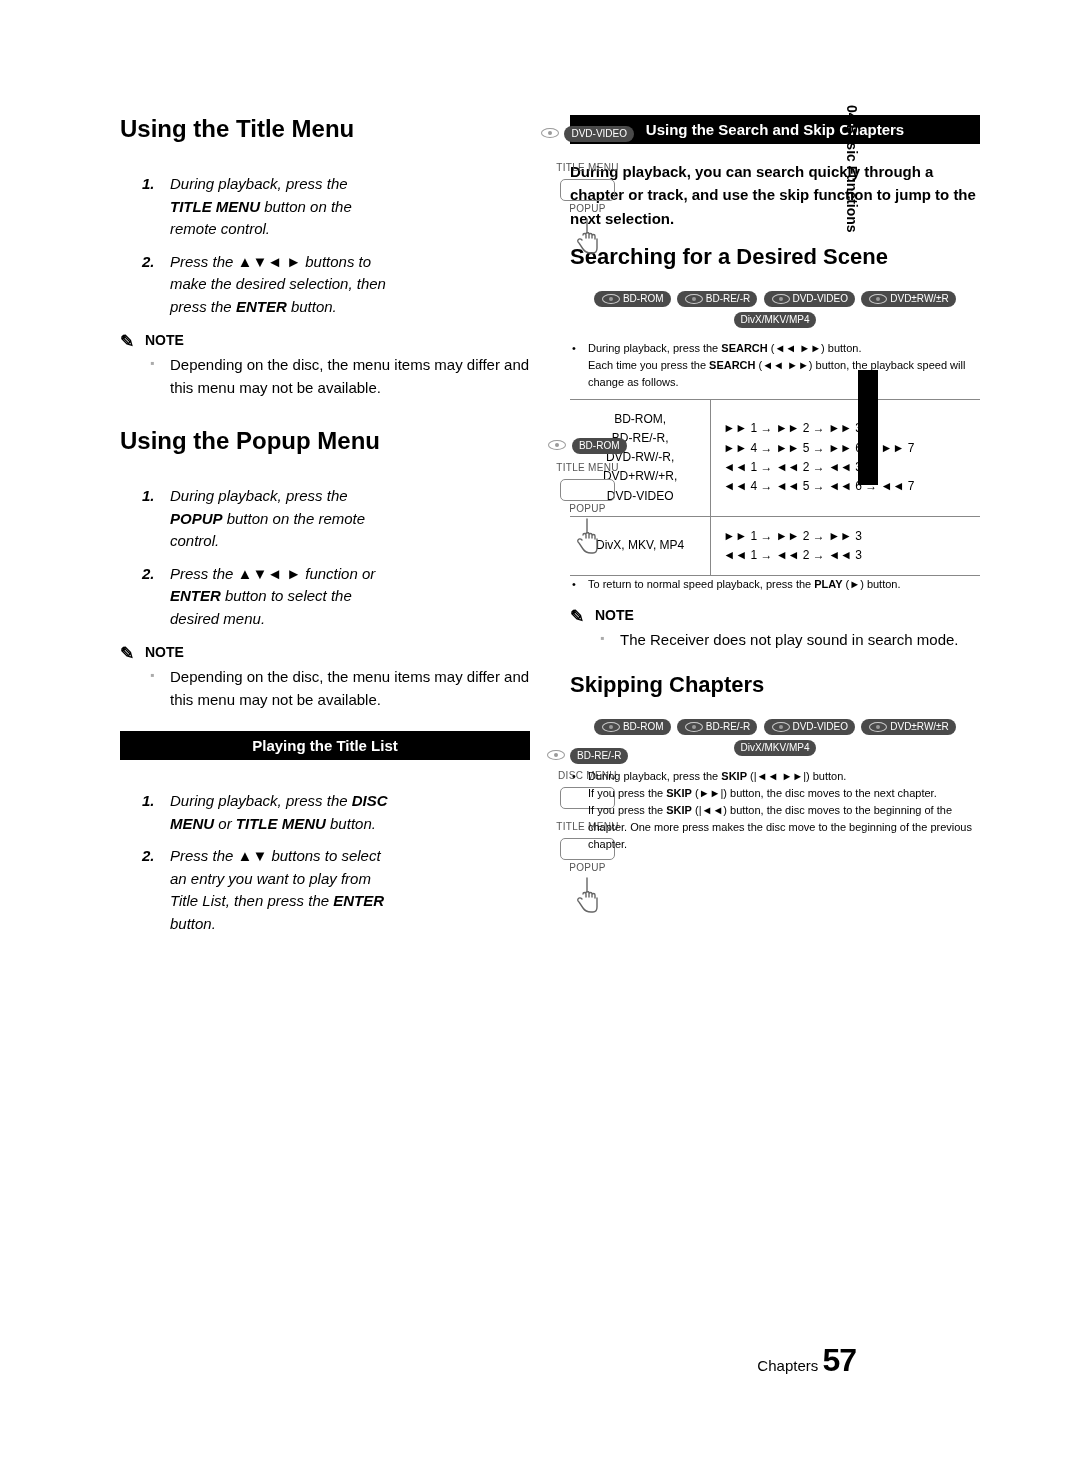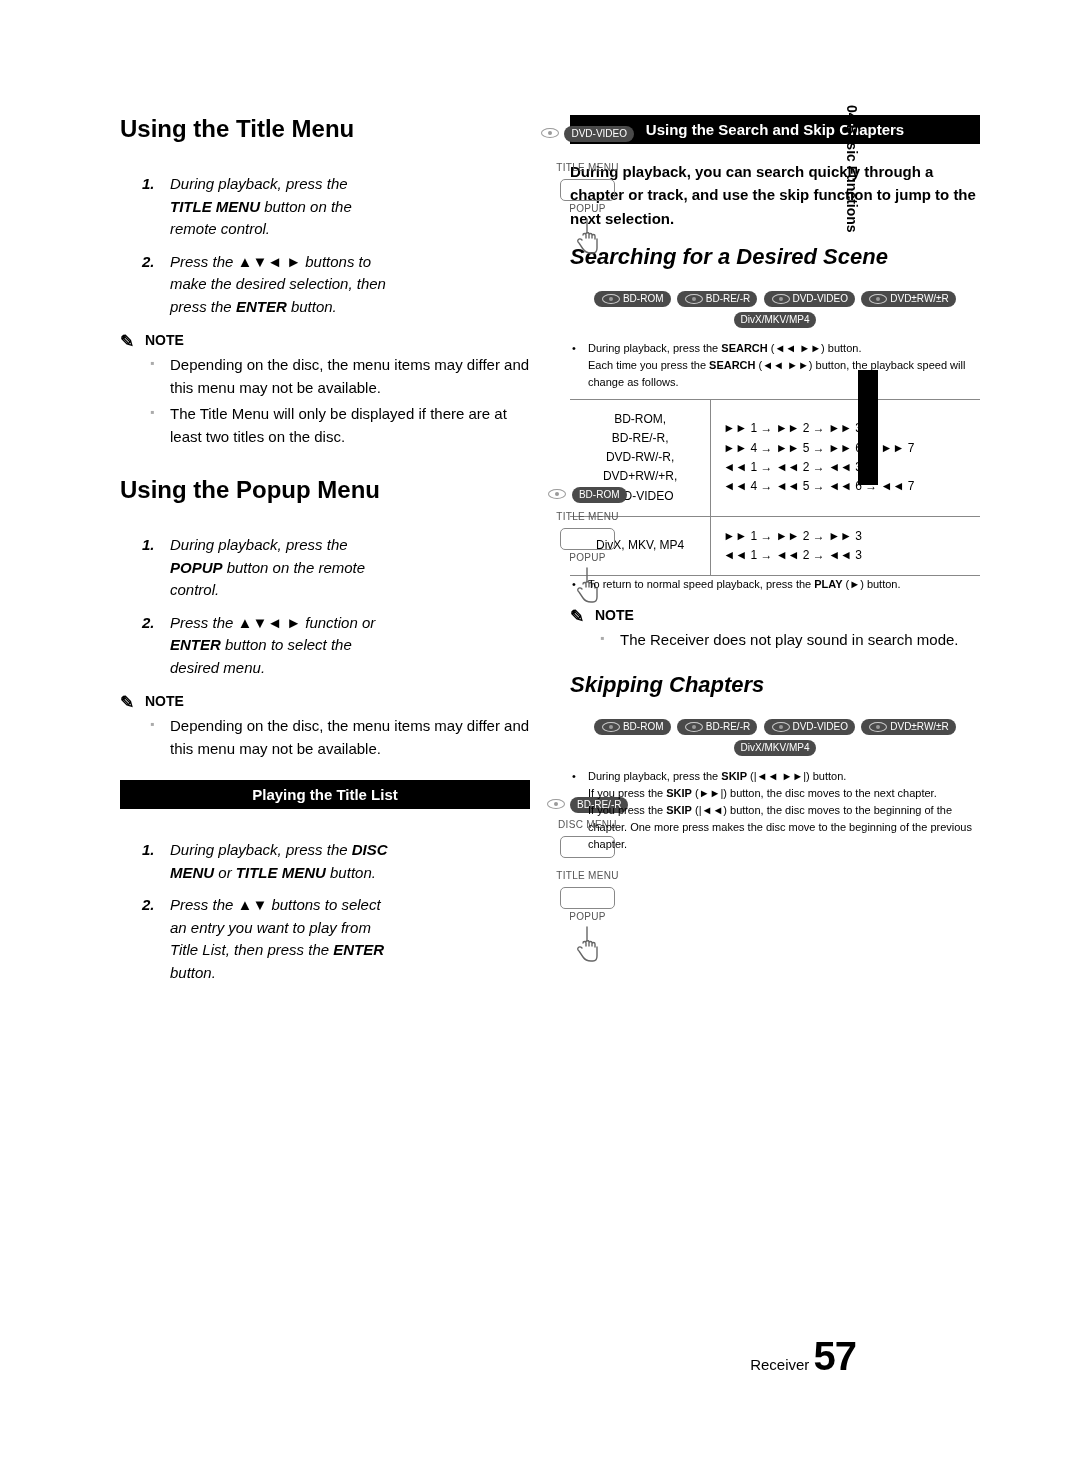--- a/index.html
+++ b/index.html
@@ -2,21 +2,21 @@
 <html><head>
 <meta charset="utf-8">
 <style>
   * { box-sizing: border-box; margin: 0; padding: 0; }
   body { font-family: Arial, Helvetica, sans-serif; background: #fff; color: #000; width: 1080px; height: 1479px; position: relative; }
   .page { width: 860px; margin-left: 120px; padding-top: 115px; display: flex; gap: 40px; }
   .col { width: 50%; }
   .chapter-tab { position: absolute; right: 220px; top: 105px; writing-mode: vertical-rl; font-size: 14px; font-weight: bold; }
   .black-tab { position: absolute; right: 202px; top: 370px; width: 20px; height: 115px; background: #000; }
   h2.section { font-size: 24px; font-weight: bold; margin-bottom: 30px; }
-  h2.section-plain { font-size: 22px; font-weight: bold; margin: 14px 0 18px; font-style: italic; }
+  h2.section-plain { font-size: 22px; font-weight: bold; margin: 14px 0 18px; }
   .sub-bar { background: #000; color: #fff; font-weight: bold; padding: 6px 0; text-align: center; font-size: 15px; margin: 20px 0 16px; }
   ol.steps { list-style: none; padding-left: 0; font-size: 15px; line-height: 1.5; font-style: italic; }
   ol.steps li { margin-bottom: 10px; position: relative; padding-left: 50px; width: 270px; }
   ol.steps li::before { content: attr(data-num) "."; font-weight: bold; position: absolute; left: 22px; }
   .steps-wrap { position: relative; }
   .remote-icons { position: absolute; right: -105px; top: -50px; width: 95px; text-align: center; }
   .disc-badge { display: inline-block; background: #4a4a4a; color: #fff; border-radius: 10px; padding: 0 7px; font-size: 10px; line-height: 16px; margin: 2px 1px; white-space: nowrap; }
   .disc-badge-row { text-align: center; margin-bottom: 10px; }
   .eye { display:inline-block; width:18px; height:10px; border:1.5px solid #9a9a9a; border-radius:50%/50%; position:relative; vertical-align:middle; margin-left:1px; }
   .eye::after { content:""; position:absolute; width:4px; height:4px; background:#9a9a9a; border-radius:50%; left:6px; top:2px; }
@@ -31,21 +31,21 @@
   ul.note-list li::before { content:"▪"; color:#aaa; position:absolute; left:30px; top:0; font-size: 12px; }
   ul.bullets { list-style: none; padding:0; font-size:11px; line-height:1.55; }
   ul.bullets li { position: relative; padding-left: 18px; margin-bottom: 8px;}
   ul.bullets li::before { content:"•"; position:absolute; left:2px; top:0; }
   .para { font-size: 15px; line-height: 1.55; font-weight: bold; }
   b { font-weight: bold; }
   table.speed { border-collapse: collapse; width: 100%; margin: 0 0; font-size: 12px; }
   table.speed td { border-top:1px solid #888; border-bottom:1px solid #888; padding: 10px 12px; line-height:1.6; }
   table.speed td:first-child { border-right:1px solid #888; text-align:center; white-space: nowrap; }
   .footer { position: absolute; right: 224px; bottom: 100px; font-size: 15px; }
-  .footer .pg { font-size: 40px; font-weight: bold; letter-spacing: -1px; }
+  .footer .pg { font-size: 32px; font-weight: bold; letter-spacing: -1px; }
   .extra-space { height: 24px; }
 </style>
 </head>
 <body>
 
 <div class="chapter-tab">04  Basic Functions</div>
 <div class="black-tab"></div>
 
 <div class="page">
 
@@ -67,21 +67,20 @@
       </div>
       <ol class="steps">
         <li data-num="1"><span>During playback, press the </span><b>TITLE MENU</b><span> button on the remote control.</span></li>
         <li data-num="2"><span>Press the ▲▼◄ ► buttons to make the desired selection, then press the </span><b>ENTER</b><span> button.</span></li>
       </ol>
     </div>
 
     <div class="note-heading">NOTE</div>
     <ul class="note-list">
       <li>Depending on the disc, the menu items may differ and this menu may not be available.</li>
-      <li>The Title Menu will only be displayed if there are at least two titles on the disc.</li>
     </ul>
 
     <div class="extra-space"></div>
     <h2 class="section">Using the Popup Menu</h2>
 
     <div class="steps-wrap">
       <div class="remote-icons" style="top:-50px">
         <span class="eye"></span>
         <div class="disc-badge">BD-ROM</div>
         <div style="height:6px"></div>
@@ -191,15 +190,15 @@
       <li>
         <span>During playback, press the </span><b>SKIP</b><span> (|◄◄ ►►|) button.</span><br>
         <span>If you press the </span><b>SKIP</b><span> (►►|) button, the disc moves to the next chapter.</span><br>
         <span>If you press the </span><b>SKIP</b><span> (|◄◄) button, the disc moves to the beginning of the chapter. One more press makes the disc move to the beginning of the previous chapter.</span>
       </li>
     </ul>
   </div>
 </div>
 
 <div class="footer">
-  <span>Receiver</span>
+  <span>Chapters</span>
   <span class="pg">57</span>
 </div>
 
 </body></html>

